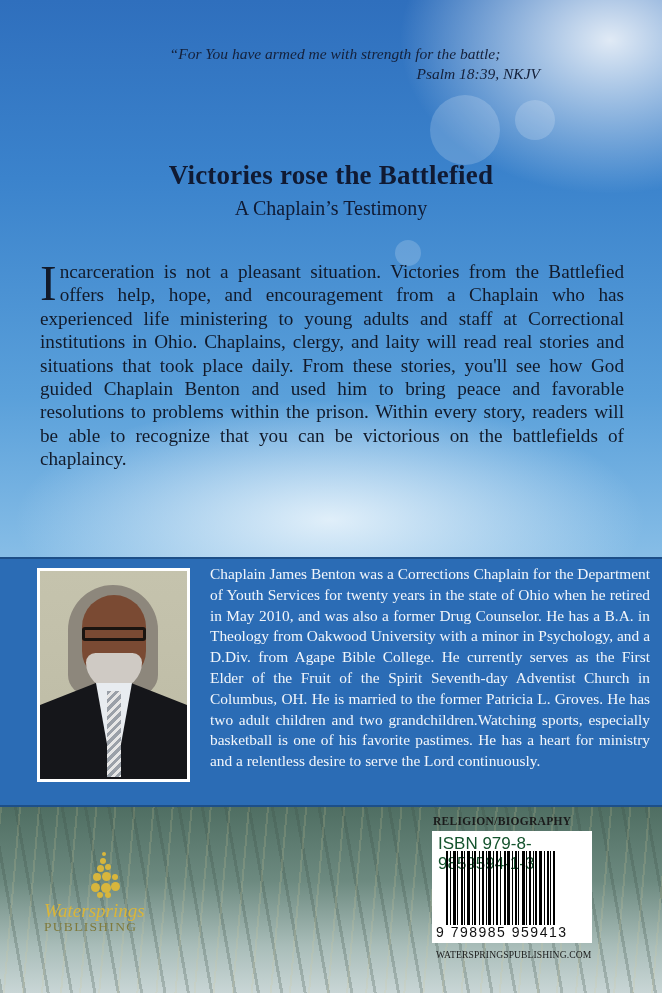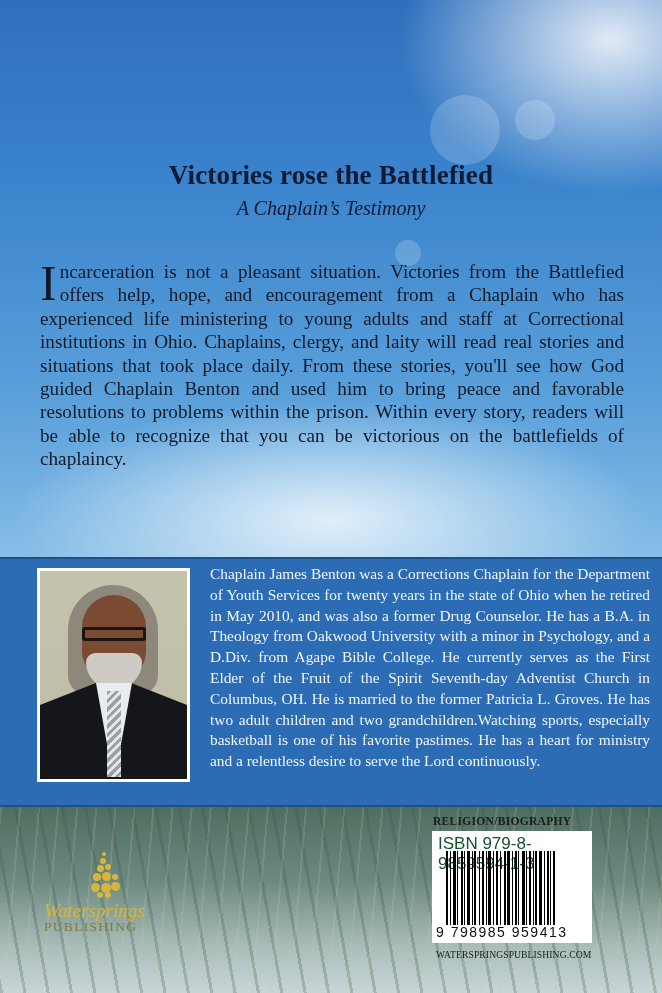--- a/index.html
+++ b/index.html
@@ -12,21 +12,21 @@
       radial-gradient(ellipse 420px 160px at 330px 520px, rgba(235,245,252,0.9), rgba(235,245,252,0) 75%),
       linear-gradient(180deg, #2f6fbd 0%, #3b83cc 18%, #5aa0da 40%, #8cc1e8 58%, #c4dff2 72%, #d9e8f0 80%);
   }
   .flare { position:absolute; border-radius:50%; background:rgba(255,255,255,0.18); pointer-events:none; }
   .quote { position:absolute; left:130px; top:44px; width:410px; text-align:center;
            font-style:italic; font-size:15.5px; line-height:20px; color:#14203a; }
   .quote .ref { display:block; text-align:right; padding-right:0; }
   .title { position:absolute; left:0; width:662px; top:160px; text-align:center;
            font-weight:bold; font-size:27px; color:#101a33; letter-spacing:0.2px; }
   .subtitle { position:absolute; left:0; width:662px; top:197px; text-align:center;
-              font-style:italic; font-size:20px; color:#101a33; }
+              font-size:20px; color:#101a33; }
   .blurb { position:absolute; left:40px; top:260px; width:584px; font-size:19.2px;
            line-height:23.4px; color:#121a2a; text-align:justify; }
   .blurb .dropcap { float:left; font-size:50px; line-height:40px; margin:3px 3px 0 0; }
   .panel { position:absolute; left:0; top:557px; width:662px; height:250px;
            background:#2b6cb5; border-top:2px solid #1d4f88; border-bottom:2px solid #1d4f88; }
   .photo-frame { position:absolute; left:37px; top:9px; width:153px; height:214px;
                  background:#fff; padding:3px; }
   .photo { width:100%; height:100%; position:relative; overflow:hidden;
            background:linear-gradient(180deg,#c5c3ad 0%,#bdbba5 100%); }
   .photo .hair { position:absolute; left:28px; top:14px; width:90px; height:110px;
@@ -67,20 +67,22 @@
   .site { position:absolute; left:436px; top:142px; font-size:9.6px; color:#1b1b1b; letter-spacing:0.1px; }
 </style>
 </head>
 <body>
 
 <div class="flare" style="left:430px;top:95px;width:70px;height:70px;"></div>
 <div class="flare" style="left:515px;top:100px;width:40px;height:40px;"></div>
 <div class="flare" style="left:395px;top:240px;width:26px;height:26px;"></div>
 
 <div class="quote">
+  <div>“For You have armed me with strength for the battle;</div>
+  <span class="ref">Psalm 18:39, NKJV</span>
 </div>
 
 <div class="title">Victories rose the Battlefied</div>
 <div class="subtitle">A Chaplain’s Testimony</div>
 
 <div class="blurb">
   <span class="dropcap">I</span><span>ncarceration is not a pleasant situation. Victories from the Battlefied offers help, hope, and encouragement from a Chaplain who has experienced life ministering to young adults and staff at Correctional institutions in Ohio. Chaplains, clergy, and laity will read real stories and situations that took place daily. From these stories, you'll see how God guided Chaplain Benton and used him to bring peace and favorable resolutions to problems within the prison. Within every story, readers will be able to recognize that you can be victorious on the battlefields of chaplaincy.</span>
 </div>
 
 <div class="panel">

